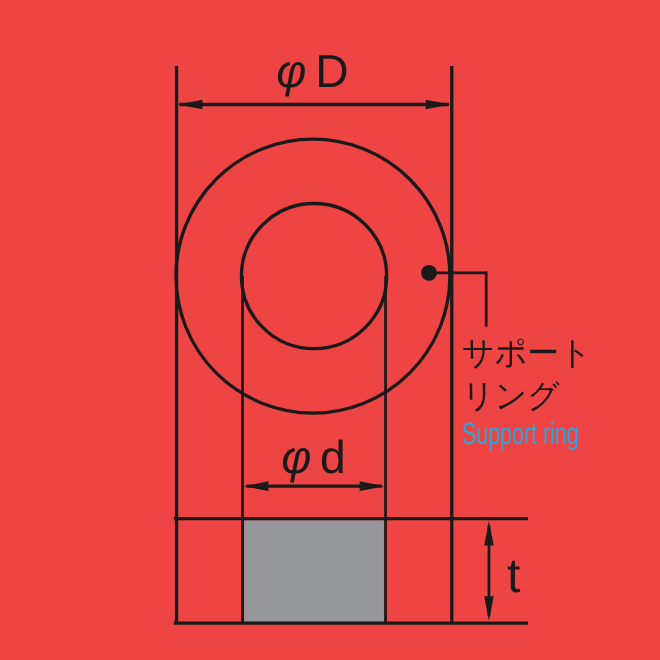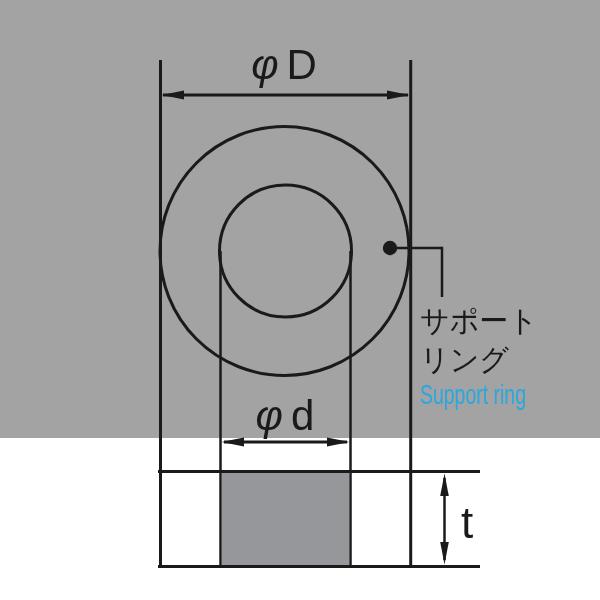--- a/index.html
+++ b/index.html
@@ -4,22 +4,22 @@
 <style>
   html,body{
     margin:0; padding:0;
     width:600px; height:600px;
     background:#ffffff;
     font-family:"Liberation Sans", sans-serif;
     overflow:hidden;
   }
   .stage{
     position:relative;
-    width:600px; height:438px;
-    background:#a3a3a3;
+    width:600px; height:600px;
+    background:#ef4444;
     text-align:center;
   }
   svg{ display:block; }
   .stroke-line{
     stroke:#1a1a1a;
     stroke-width:3;
     fill:none;
   }
   .stroke-thin{
     stroke:#1a1a1a;

